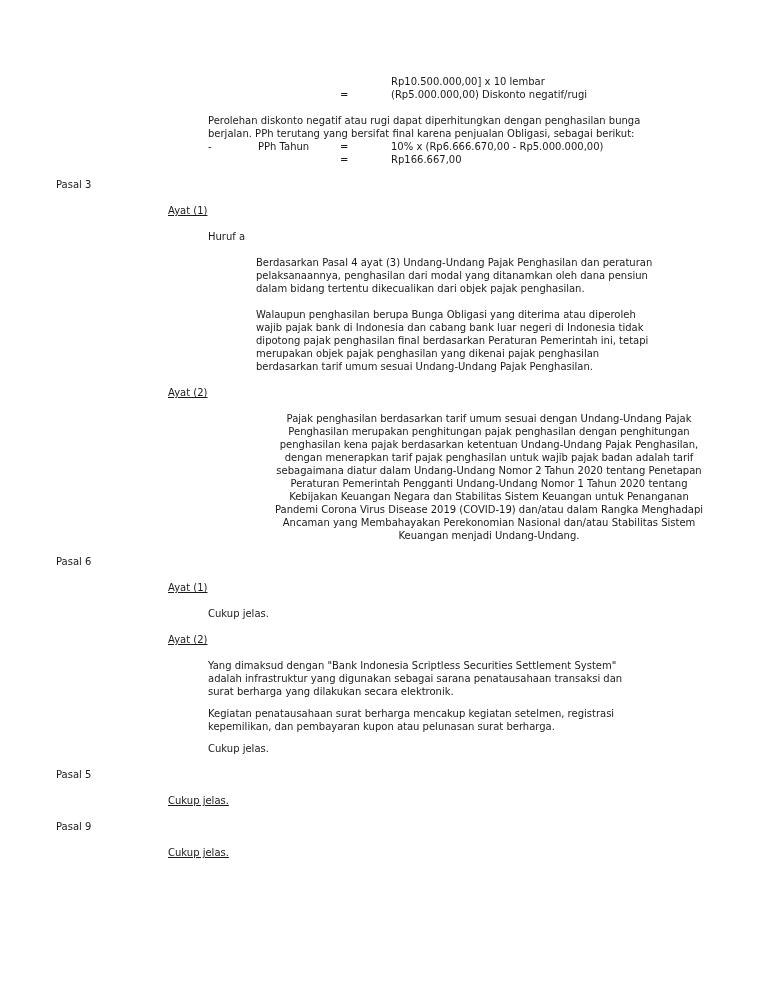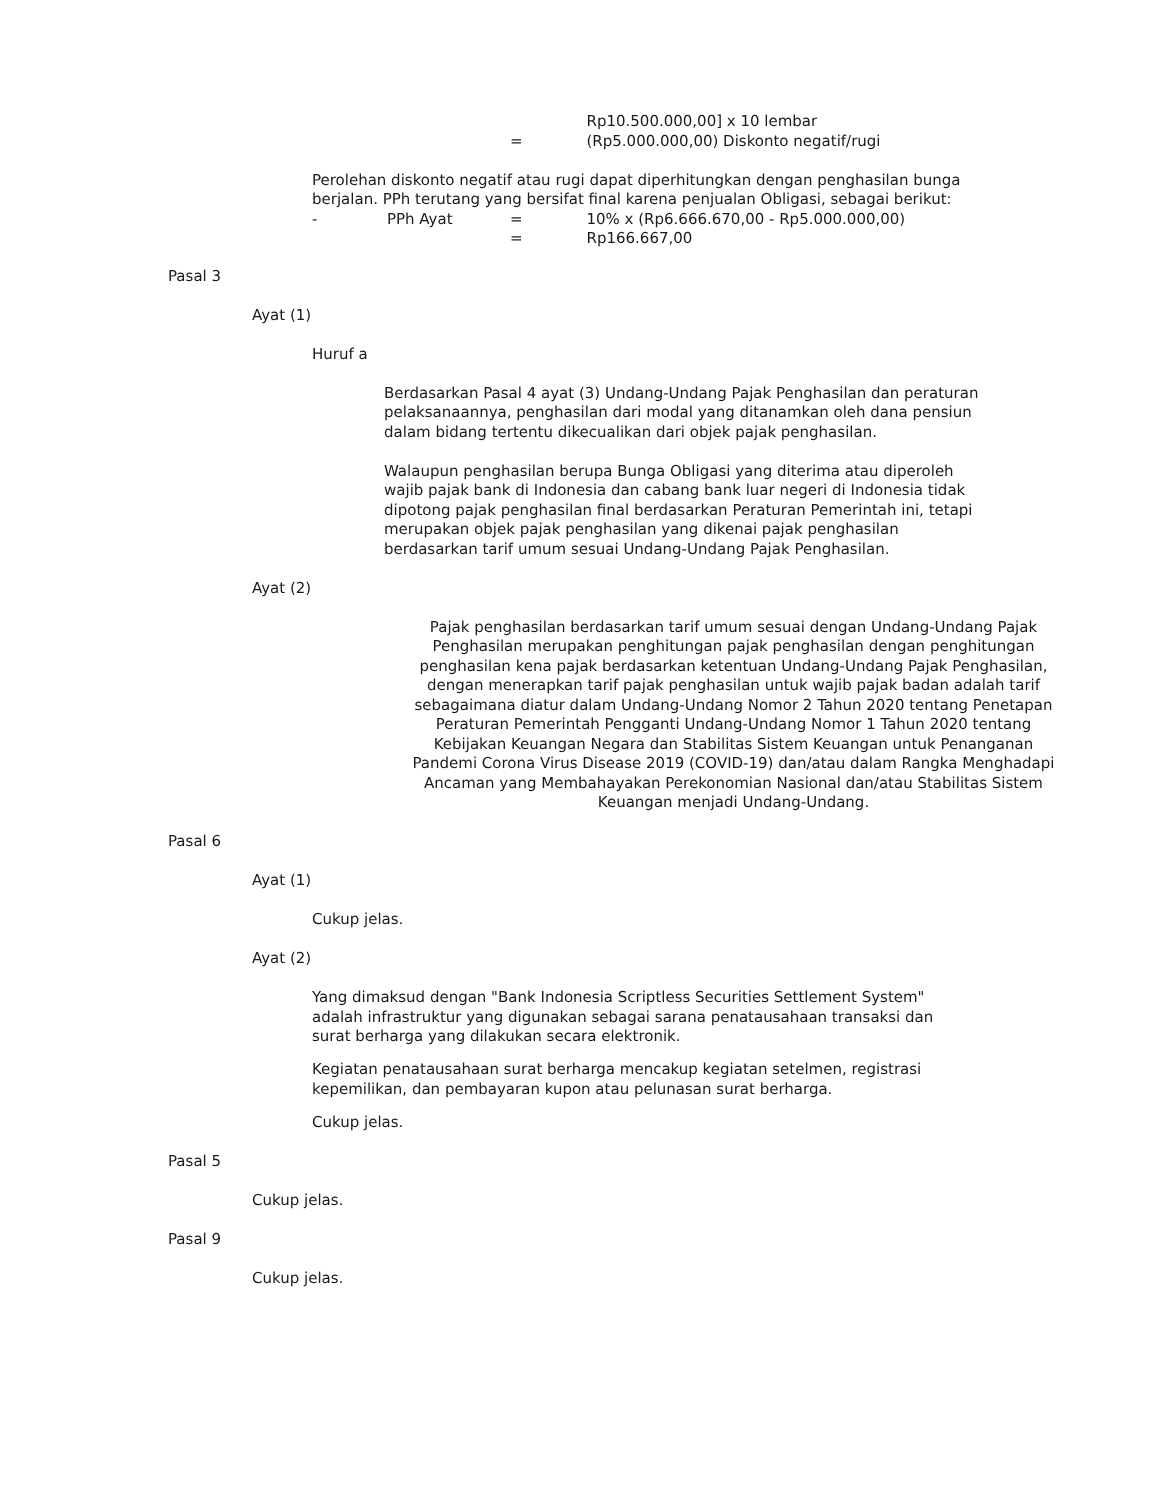--- a/index.html
+++ b/index.html
@@ -12,22 +12,22 @@
     width: 770px;
     height: 1000px;
     background: #ffffff;
     color: #1a1a1a;
     font-size: 10px;
     line-height: 13px;
     padding-top: 75px;
     overflow: hidden;
   }
   
-  .l0 { margin-left: 112px; }   
-  .l1 { margin-left: 168px; }   
+  .l0 { margin-left: 56px; }   
+  .l1 { margin-left: 168px; text-decoration: underline; }   
   .l2 { margin-left: 208px; }   
   .l3 { margin-left: 256px; }   
 
   .block { margin-bottom: 13px; }
   .block-tight { margin-bottom: 0; }
   .block-after-calc { margin-bottom: 12px; }
   .block-sm { margin-bottom: 9px; }
   .gap-top { margin-top: 8px; text-align: center; }
 
   .para { white-space: pre; }
@@ -50,21 +50,21 @@
   <div class="calc-row block">
     <span class="cr-eq">=</span>
     <span class="cr-val">(Rp5.000.000,00) Diskonto negatif/rugi</span>
   </div>
 
   <div class="para l2 block-tight">Perolehan diskonto negatif atau rugi dapat diperhitungkan dengan penghasilan bunga
 berjalan. PPh terutang yang bersifat final karena penjualan Obligasi, sebagai berikut:</div>
 
   <div class="calc-row">
     <span class="cr-dash">-</span>
-    <span class="cr-label">PPh Ayat</span>
+    <span class="cr-label">PPh Tahun</span>
     <span class="cr-eq">=</span>
     <span class="cr-val">10% x (Rp6.666.670,00 - Rp5.000.000,00)</span>
   </div>
   <div class="calc-row block-after-calc">
     <span class="cr-eq">=</span>
     <span class="cr-val">Rp166.667,00</span>
   </div>
 
   <div class="l0 block">Pasal 3</div>
   <div class="l1 block">Ayat (1)</div>

